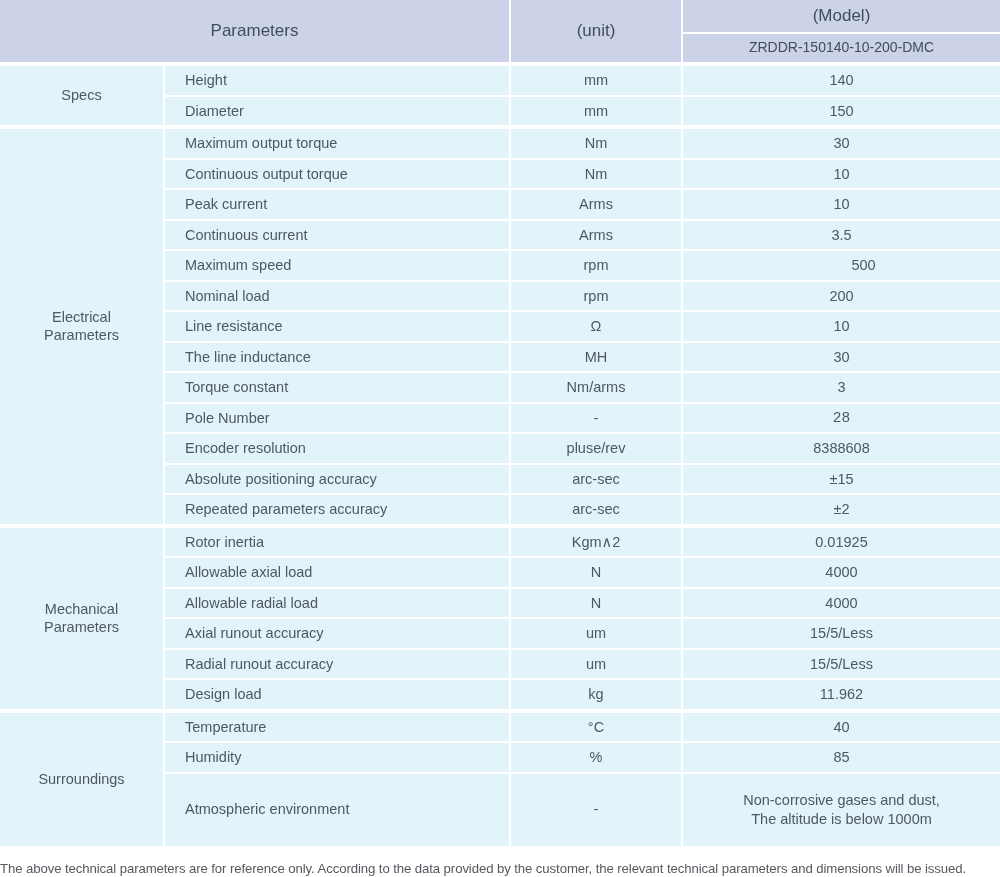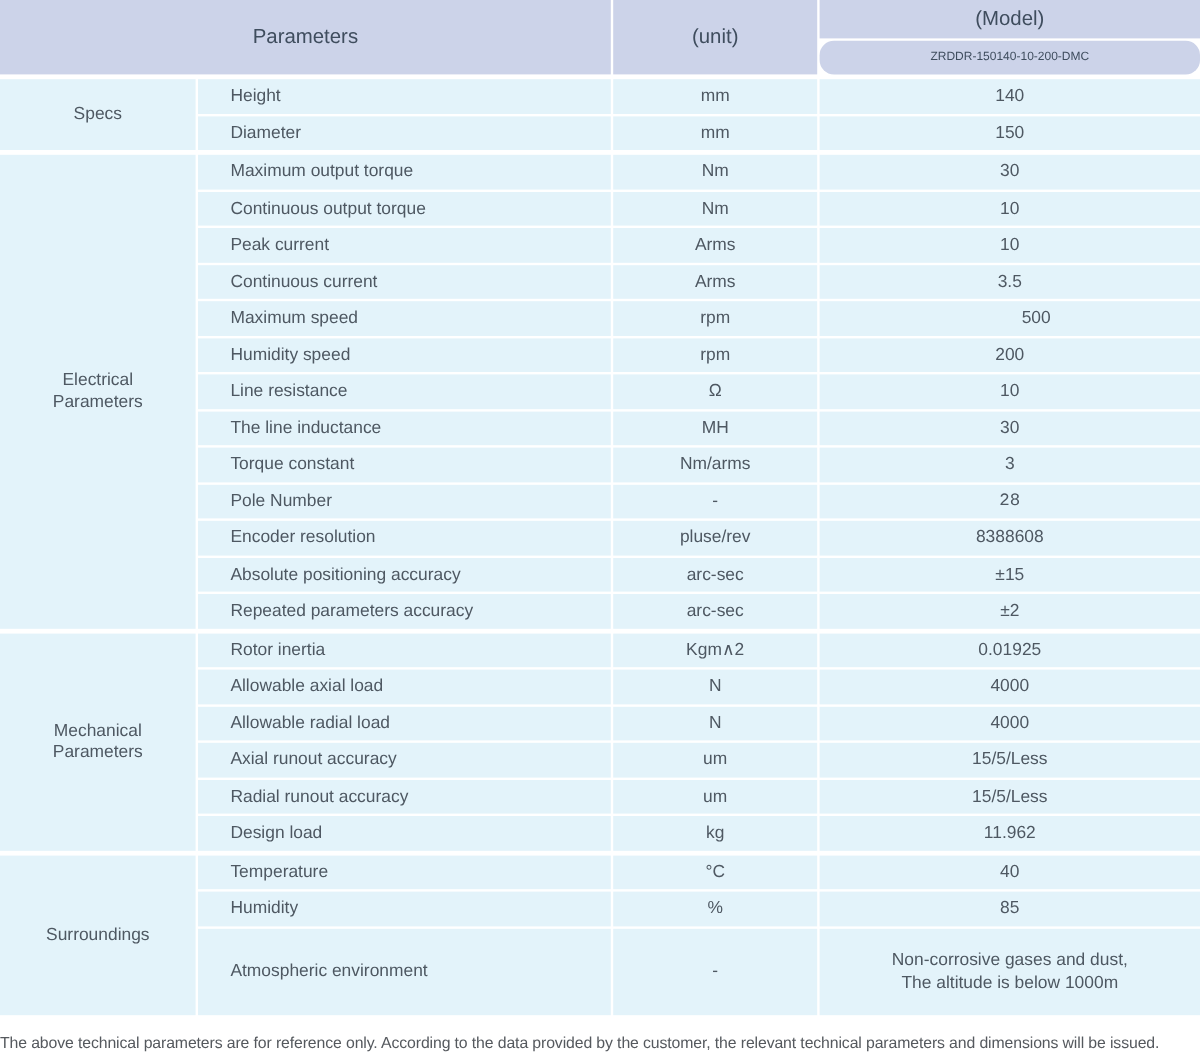--- a/index.html
+++ b/index.html
@@ -33,22 +33,22 @@
     display:flex;align-items:center;justify-content:center;
     background:var(--cell-bg);
     font-size:14.5px;line-height:1.25;
     text-align:center;white-space:pre-line;
   }
   .hcell{
     background:var(--header-bg);
     color:var(--header-text);
     font-size:17px;
   }
-  .model-code{font-size:10px;border-radius:12px;}
-  .param{justify-content:flex-start;padding-left:27px;text-align:right;}
+  .model-code{font-size:14px;}
+  .param{justify-content:flex-start;padding-left:20px;text-align:right;}
   .group-label{grid-column:1;}
   .footer-note{
     margin-top:15px;
     font-size:13.2px;
     letter-spacing:-0.1px;
     color:var(--footer-text);
     white-space:nowrap;
   }
 </style>
 </head>
@@ -84,21 +84,21 @@
         <div class="cell" style="grid-area: 2 / 4;">10</div>
         <div class="cell param" style="grid-area: 3 / 2;">Peak current</div>
         <div class="cell" style="grid-area: 3 / 3;">Arms</div>
         <div class="cell" style="grid-area: 3 / 4;">10</div>
         <div class="cell param" style="grid-area: 4 / 2;">Continuous current</div>
         <div class="cell" style="grid-area: 4 / 3;">Arms</div>
         <div class="cell" style="grid-area: 4 / 4;">3.5</div>
         <div class="cell param" style="grid-area: 5 / 2;">Maximum speed</div>
         <div class="cell" style="grid-area: 5 / 3;">rpm</div>
         <div class="cell" style="grid-area: 5 / 4; padding-left: 44px;">500</div>
-        <div class="cell param" style="grid-area: 6 / 2;">Humidity speed</div>
+        <div class="cell param" style="grid-area: 6 / 2;">Nominal load</div>
         <div class="cell" style="grid-area: 6 / 3;">rpm</div>
         <div class="cell" style="grid-area: 6 / 4;">200</div>
         <div class="cell param" style="grid-area: 7 / 2;">Line resistance</div>
         <div class="cell" style="grid-area: 7 / 3;">Ω</div>
         <div class="cell" style="grid-area: 7 / 4;">10</div>
         <div class="cell param" style="grid-area: 8 / 2;">The line inductance</div>
         <div class="cell" style="grid-area: 8 / 3;">MH</div>
         <div class="cell" style="grid-area: 8 / 4;">30</div>
         <div class="cell param" style="grid-area: 9 / 2;">Torque constant</div>
         <div class="cell" style="grid-area: 9 / 3;">Nm/arms</div>

